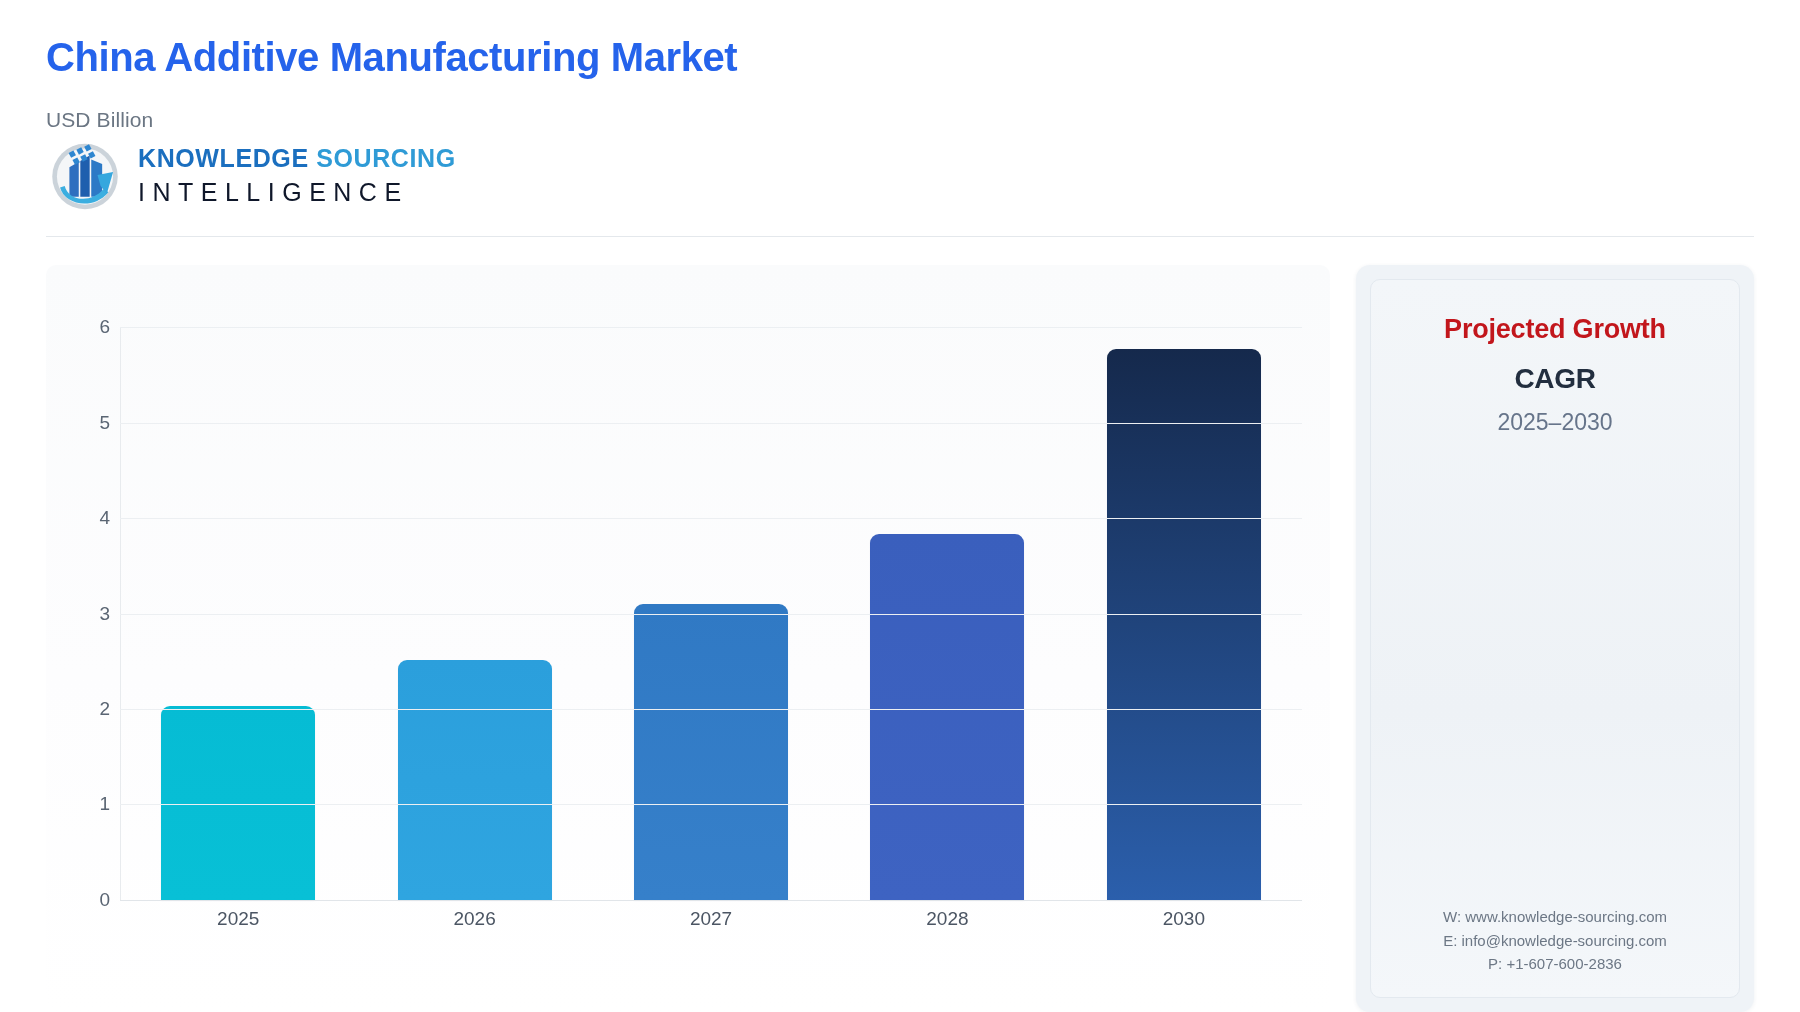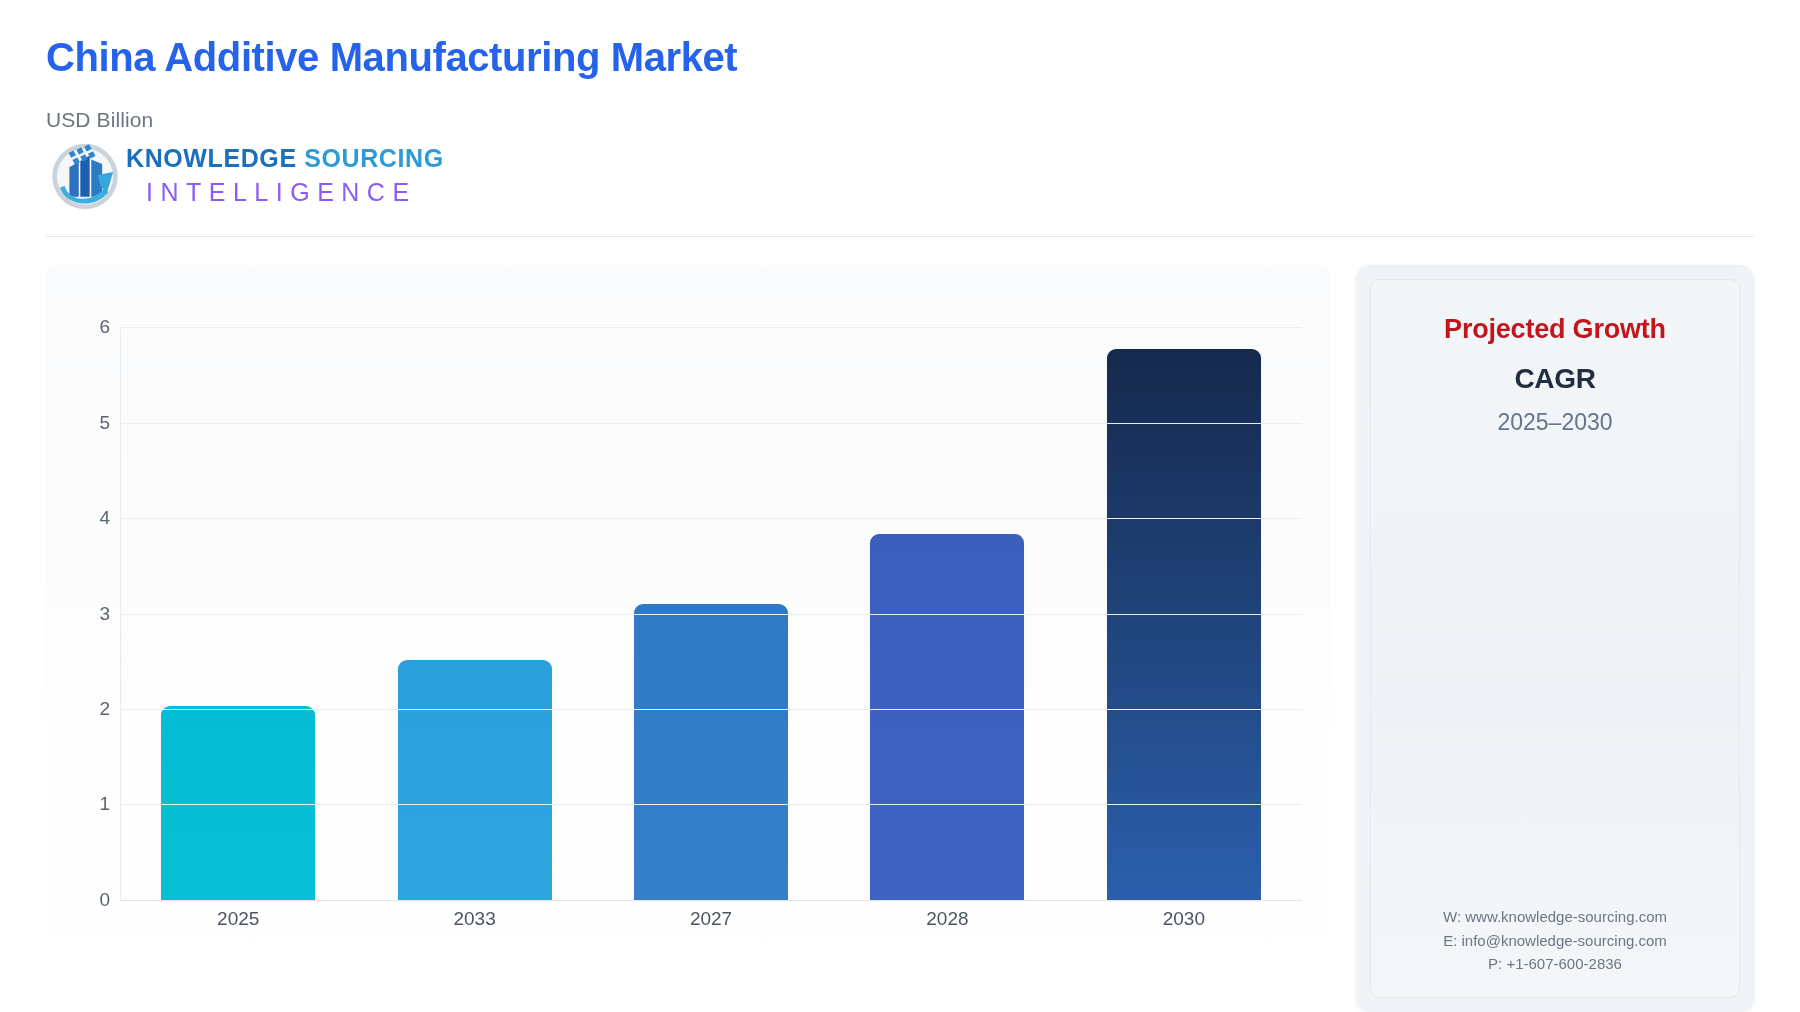--- a/index.html
+++ b/index.html
@@ -48,41 +48,40 @@
     font-size: 21px;
     color: #6B7683;
     margin-top: 28px;
     letter-spacing: 0.1px;
   }
 
   
   .logo {
     display: flex;
     align-items: center;
-    gap: 2px;
+    gap: 14px;
     margin-top: 4px;
     margin-right: 12px;
   }
   .logo-mark { width: 78px; height: 78px; flex: 0 0 78px; }
   .logo-text { display: flex; flex-direction: column; line-height: 1; }
   .logo-line1 {
     font-size: 25px;
     font-weight: bold;
     letter-spacing: 0.6px;
     color: #1B6FBF;
     white-space: nowrap;
   }
   .logo-line1 .l-light { color: #2F9BD6; }
   .logo-line2 {
     font-size: 25px;
     letter-spacing: 7.5px;
-    color: #8b5cf6;
+    color: #0f172a;
     margin-top: 9px;
     white-space: nowrap;
-    margin-left: 20px;
   }
 
   .header-rule {
     height: 1px;
     background: #E4E8EC;
     margin: 10px 0 0 0;
   }
 
   
   .body-area {
@@ -322,21 +321,21 @@
         <div class="gridline base" style="top: 100%;"></div>
             <div class="gridline" style="top: 83.3333%;"></div>
             <div class="gridline" style="top: 66.6667%;"></div>
             <div class="gridline" style="top: 50%;"></div>
             <div class="gridline" style="top: 33.3333%;"></div>
             <div class="gridline" style="top: 16.6667%;"></div>
             <div class="gridline" style="top: 0%;"></div>
           </div>
         <div class="x-labels" id="x-labels">
             <div class="x-label">2025</div>
-            <div class="x-label">2033</div>
+            <div class="x-label">2026</div>
             <div class="x-label">2027</div>
             <div class="x-label">2028</div>
             <div class="x-label">2030</div>
           </div>
       </div>
     </div>
 
     <div class="side-card">
       <div class="side-inner">
         <div class="projected-label">Projected Growth</div>

